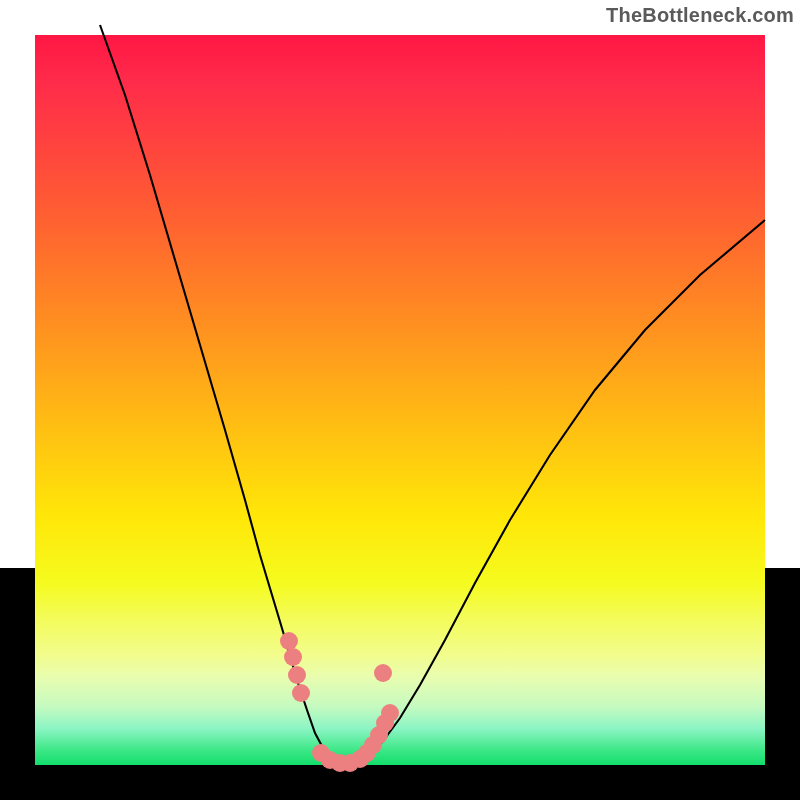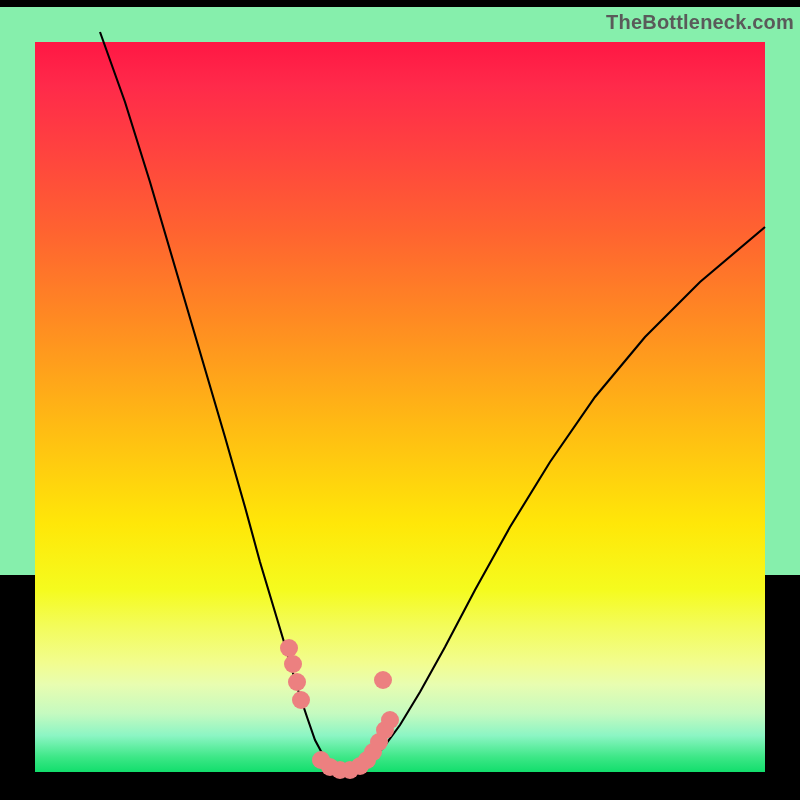--- a/index.html
+++ b/index.html
@@ -1,16 +1,16 @@
 <!DOCTYPE html>
 <html><head>
 <meta charset="utf-8">
 <style>
   html,body{margin:0;padding:0;width:800px;height:800px;overflow:hidden;background:#000;}
-  .frame{position:absolute;left:0;top:7px;width:800px;height:568px;background:#86efac;}
+  .frame{position:absolute;left:0;top:0;width:800px;height:568px;background:#ffffff;}
   .plot{position:absolute;left:35px;top:35px;width:730px;height:730px;
     background:linear-gradient(to bottom,
       #ff1744 0%,
       #ff2a4a 6%,
       #ff4040 14%,
       #ff6330 26%,
       #ff8a22 38%,
       #ffb914 52%,
       #ffe708 66%,
       #f5fb1e 75%,

